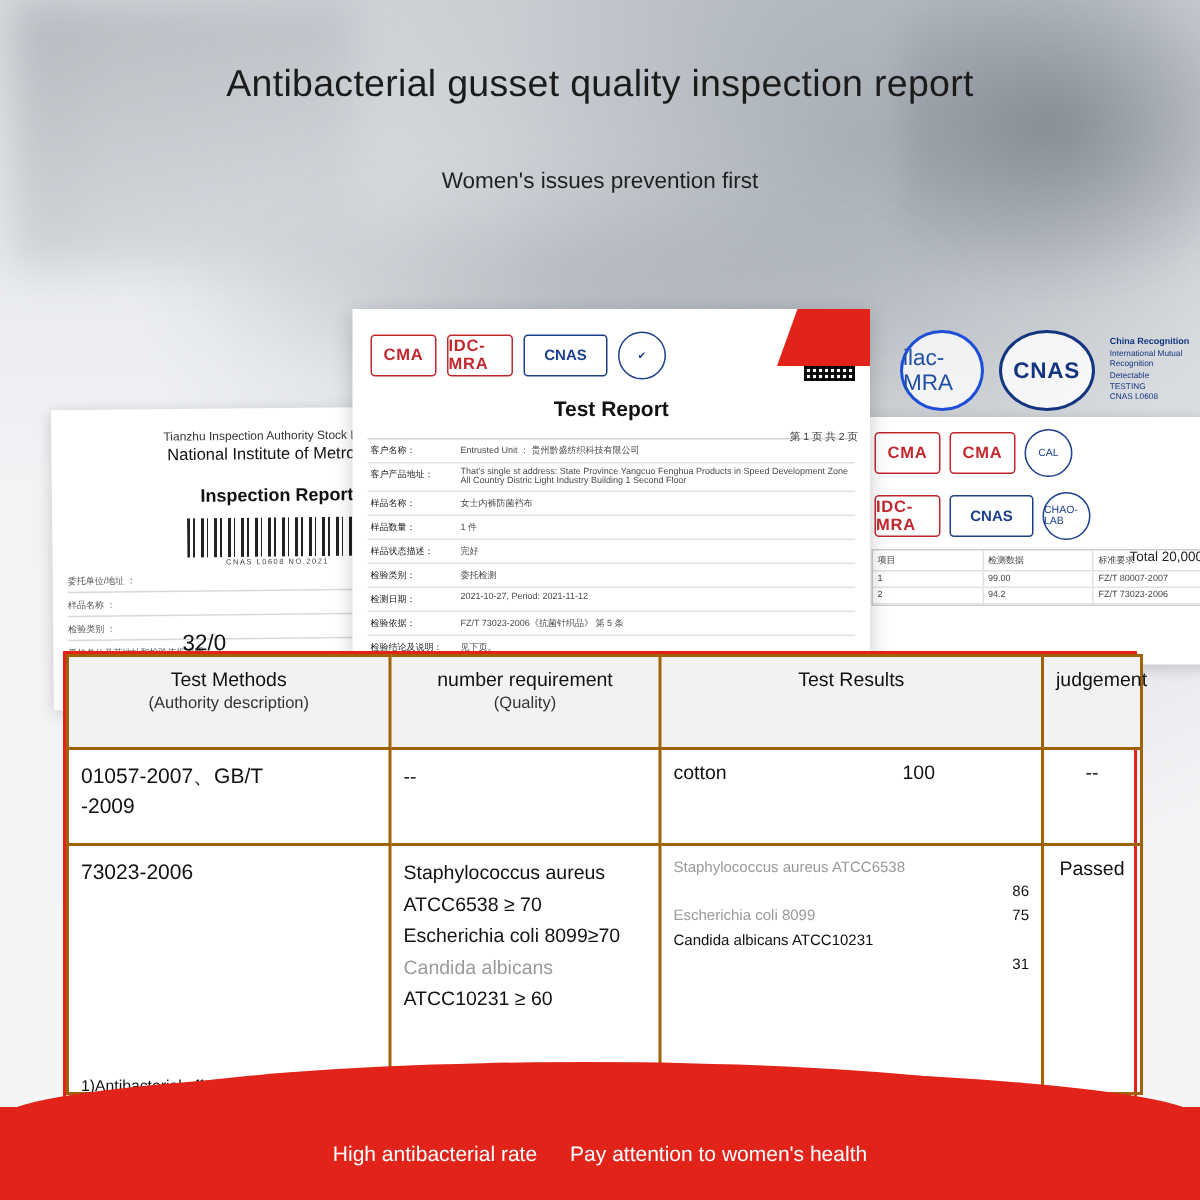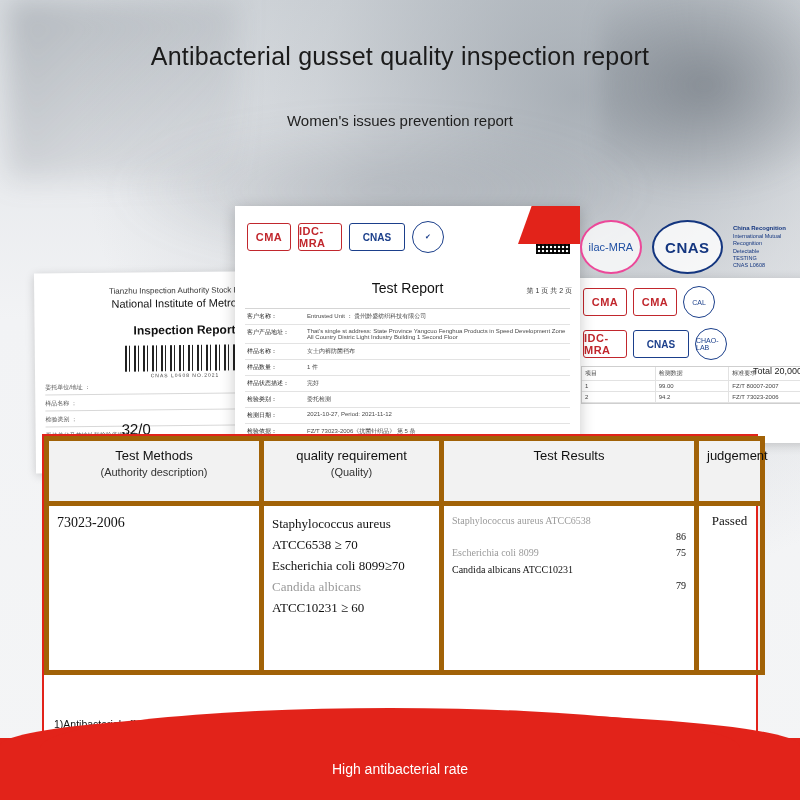--- a/index.html
+++ b/index.html
@@ -151,21 +151,21 @@
     display: flex; align-items: center; gap: 7px; padding: 14px 10px 0 12px;
   }
   .qr {
     width: 34px; height: 34px; margin-left: auto;
     background:
       repeating-linear-gradient(0deg,#111 0 2px,#fff 2px 4px),
       repeating-linear-gradient(90deg,#111 0 2px,#fff 2px 4px);
     background-blend-mode: multiply;
   }
   .center-title {
-    text-align: center; font-size: 14px; color: #111; margin-top: 26px; font-weight: 400;
+    text-align: center; font-size: 14px; color: #111; margin-top: 10px; font-weight: 700;
   }
   .page-note {
     position: absolute; right: 8px; top: 80px; font-size: 7px; color: #333;
   }
   .center-rows {
     margin: 12px 10px 0 10px; border-top: 1px solid #d5d5d5;
   }
   .center-rows .r {
     display: flex; font-size: 6px; color: #4a4a4a;
     border-bottom: 1px solid #e3e3e3; padding: 3px 2px;
@@ -177,23 +177,24 @@
     background: #e2231a; clip-path: polygon(22% 0, 100% 0, 100% 100%, 0 100%);
   }
 
   
   .cert-strip {
     position: absolute; left: 580px; top: 212px; width: 220px; height: 70px;
     display: flex; align-items: center; gap: 10px;
   }
   .ilac {
     width: 62px; height: 50px; border-radius: 50%;
-    border: 2px solid #ec4899; color: #1f4fa3; font-size: 11px;
+    border: 2px solid #1d4ed8; color: #1f4fa3; font-size: 15px;
     display: flex; align-items: center; justify-content: center;
     background: rgba(255,255,255,0.75);
+    margin-left: 20px;
   }
   .cnas-big {
     width: 72px; height: 50px; border-radius: 50%; border: 2px solid #13357f;
     color: #13357f; font-size: 15px; font-weight: bold;
     display: flex; align-items: center; justify-content: center;
     background: rgba(255,255,255,0.8); letter-spacing: 0.5px;
   }
   .cnas-text {
     font-size: 5.5px; color: #13357f; line-height: 1.35; width: 72px;
   }
@@ -207,21 +208,21 @@
     border: 2px solid #e2231a;
     background: #fff;
     box-sizing: border-box;
   }
   table.results {
     width: 100%;
     border-collapse: collapse;
     table-layout: fixed;
   }
   table.results th, table.results td {
-    border: 5px solid #a16207;
+    border: 2px solid #a16207;
     vertical-align: top;
     padding: 7px 8px;
   }
   table.results thead th {
     background: #f2f2f2;
     font-weight: normal;
     text-align: center;
     font-size: 13px;
     color: #111;
     height: 46px;
@@ -245,21 +246,21 @@
   .res-line .nm { flex: 1; }
   .res-line .vl { width: 70px; text-align: right; }
   .res-top {
     display: flex; font-size: 13px; color: #111;
   }
   .res-top .nm { width: 90px; }
   .res-top .vl { flex: 1; text-align: center; }
 
   .dim { color: #9a9a9a; }
   .row-h1 td { height: 48px; }
-  .row-h2 td { height: 150px; font-family: Liberation Serif, serif; }
+  .row-h2 td { height: 150px; }
 
   .footnotes {
     position: absolute;
     left: 0; right: 0; bottom: 0;
     padding: 6px 10px 8px 10px;
     font-size: 10.5px;
     color: #111;
     line-height: 1.55;
     box-sizing: border-box;
   }
@@ -300,21 +301,21 @@
 </head>
 <body>
 
 <div class="bg">
   <div class="bg-shape-a"></div>
   <div class="bg-shape-b"></div>
   <div class="bg-shape-c"></div>
 </div>
 
 <div class="headline">Antibacterial gusset quality inspection report</div>
-<div class="subhead">Women's issues prevention report</div>
+<div class="subhead">Women's issues prevention first</div>
 
 <div class="sheet sheet-left">
   <div class="hdr1">Tianzhu Inspection Authority Stock Limited</div>
   <div class="hdr2">National Institute of Metrology</div>
   <div class="hdr3">Inspection Report</div>
   <div class="barcode"></div>
   <div class="barcode-label">CNAS L0608 NO.2021</div>
   <div class="rowline">委托单位/地址 ：</div>
   <div class="rowline">样品名称 ：</div>
   <div class="rowline">检验类别 ：</div>
@@ -431,32 +432,46 @@
         <col class="col3">
         <col class="col4">
     </colgroup>
     <thead>
       <tr>
         <th>
           <span>Test Methods</span>
           <span class="sub">(Authority description)</span>
         </th>
         <th>
-          <span>quality requirement</span>
+          <span>number requirement</span>
           <span class="sub">(Quality)</span>
         </th>
         <th>
           <span>Test Results</span>
         </th>
         <th>
           <span>judgement</span>
         </th>
       </tr>
     </thead>
     <tbody>
+      <tr class="row-h1">
+        <td class="c1">
+          <div style="white-space:pre-line">01057-2007、GB/T
+-2009</div>
+        </td>
+        <td class="c2">--</td>
+        <td>
+          <div class="res-top">
+            <span class="nm">cotton</span>
+            <span class="vl">100</span>
+          </div>
+        </td>
+        <td class="c4">--</td>
+      </tr>
       <tr class="row-h2">
         <td class="c1">73023-2006</td>
         <td class="c2">
           <div>Staphylococcus aureus</div>
           <div>ATCC6538 ≥ 70</div>
           <div>Escherichia coli 8099≥70</div>
           <div class="dim">Candida albicans</div>
           <div>ATCC10231 ≥ 60</div>
         </td>
         <td>
@@ -469,29 +484,30 @@
           </div>
           <div class="res-line">
             <span class="nm dim">Escherichia coli 8099</span>
             <span class="vl">75</span>
           </div>
           <div class="res-line">
             <span class="nm">Candida albicans ATCC10231</span>
           </div>
           <div class="res-line">
             <span class="nm"></span>
-            <span class="vl">79</span>
+            <span class="vl">31</span>
           </div>
         </td>
         <td class="c4">Passed</td>
       </tr>
     </tbody>
   </table>
   <div class="footnotes">
     <div class="fn1">1)Antibacterial effect evaluation: The antibacterial grade of this sample is AAA grade.</div>
     <div class="fn2">2) This project is subcontracted to Jiangsu Province Functional Bedding Quality Supervision and Inspection Center (CMA certificate number</div>
   </div>
 </div>
 
 <div class="red-banner">
   <div class="curve"></div>
   <span class="banner-text">High antibacterial rate</span>
+  <span class="banner-text">Pay attention to women's health</span>
 </div>
 
 </body></html>

